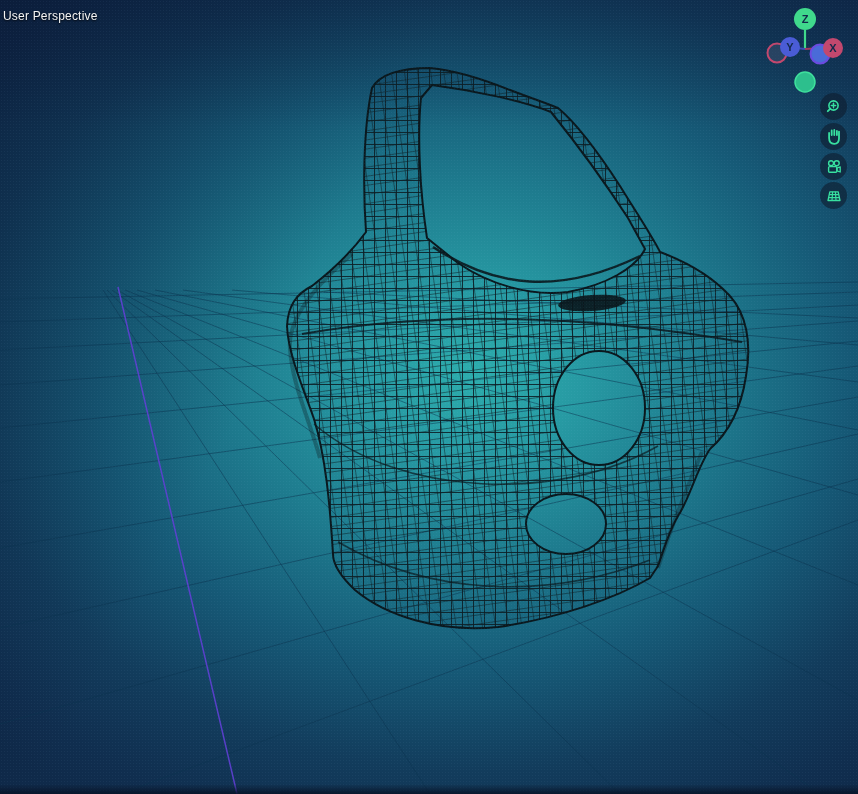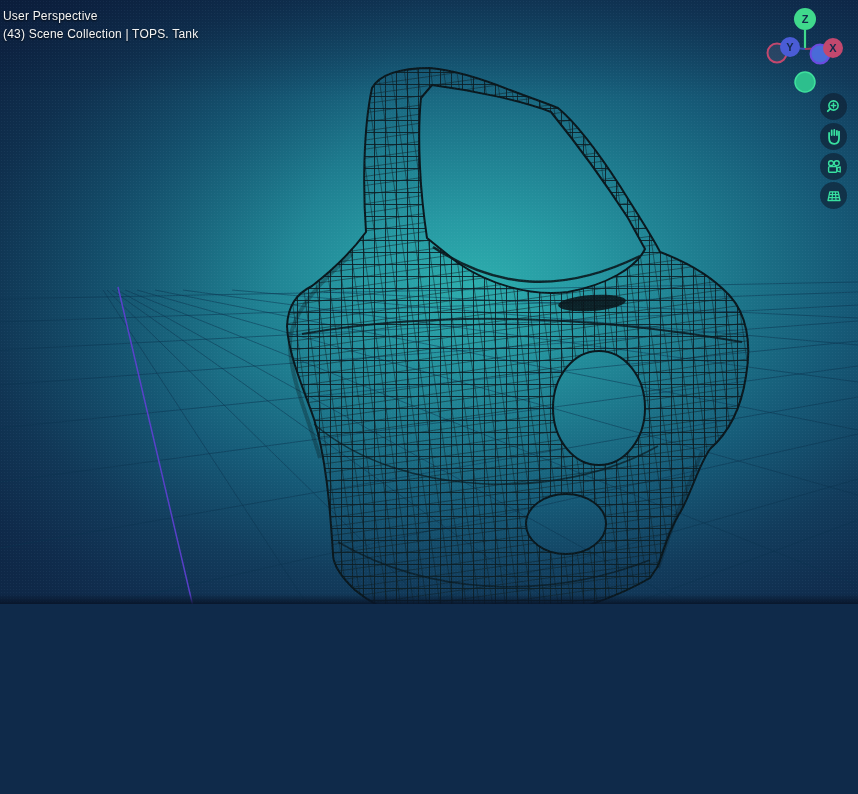--- a/index.html
+++ b/index.html
@@ -2,21 +2,21 @@
 <html><head>
 <meta charset="utf-8">
 <style>
   html,body{margin:0;padding:0;}
   body{
     width:858px;height:794px;overflow:hidden;
     font-family:"Liberation Sans", sans-serif;
     background:#0f2a4a;
   }
   .viewport{
-    position:relative;width:858px;height:604px;overflow:hidden;
+    position:relative;width:858px;height:794px;overflow:hidden;
     background:
       linear-gradient(118deg, rgba(8,18,44,.38), rgba(8,18,44,0) 36%),
       linear-gradient(to bottom, rgba(10,25,56,.35), rgba(10,25,56,0) 16%),
       radial-gradient(ellipse 78% 66% at 55% 47%,
         #2dadad 0%, #279aa3 16%, #1e7b8e 36%, #165a77 56%,
         #123c5c 76%, #102e4f 92%, #0f2a4a 100%);
   }
   .scene-svg{position:absolute;left:0;top:0;}
   .dither{
     position:absolute;inset:0;pointer-events:none;
@@ -123,21 +123,20 @@
       </g>
       <ellipse cx="592" cy="303" rx="34" ry="8" fill="#0a161c" fill-opacity="0.9" transform="rotate(-4 592 303)"></ellipse>
     </g>
   </svg>
 
   <div class="dither"></div>
   <div class="bottom-edge"></div>
 
   <div class="hud-text">
     <div>User Perspective</div>
-    <div>(43) Scene Collection | TOPS. Tank</div>
   </div>
 
   <svg class="gizmo" viewBox="0 0 92 92">
     <line x1="46" y1="27" x2="46" y2="46" stroke="#40d98c" stroke-width="2.2"></line>
     <line x1="37" y1="45" x2="46" y2="46" stroke="#3d4fb3" stroke-width="2.2"></line>
     <line x1="46" y1="46" x2="64" y2="45" stroke="#a03c60" stroke-width="2.2"></line>
     <circle cx="18" cy="50" r="9.5" fill="#3c4f6e" fill-opacity="0.55" stroke="#c2486e" stroke-width="2"></circle>
     <circle cx="61" cy="51" r="9.5" fill="#4a6bd8" stroke="#6b4be0" stroke-width="2"></circle>
     <circle cx="31" cy="44" r="10" fill="#4a5cd6"></circle>
     <circle cx="74" cy="45" r="10" fill="#c2486e"></circle>

